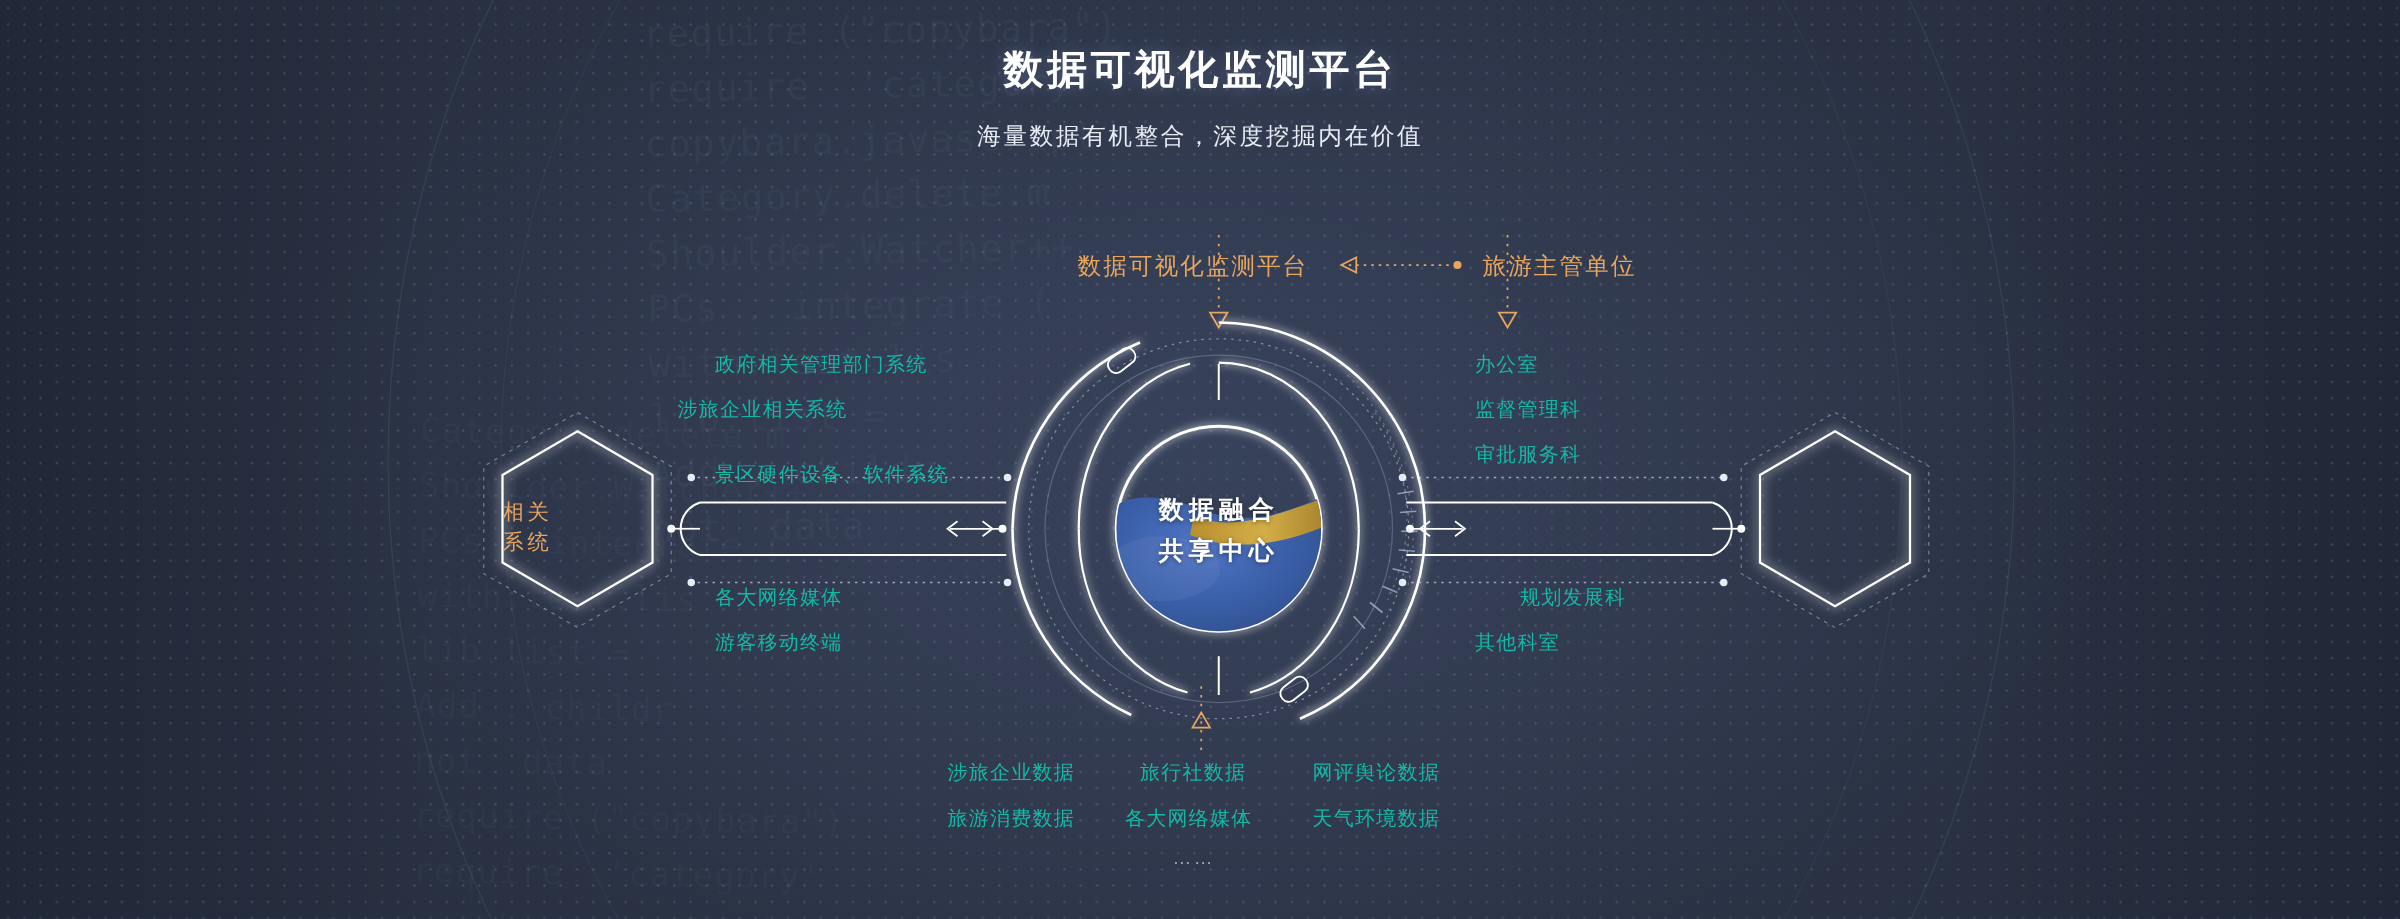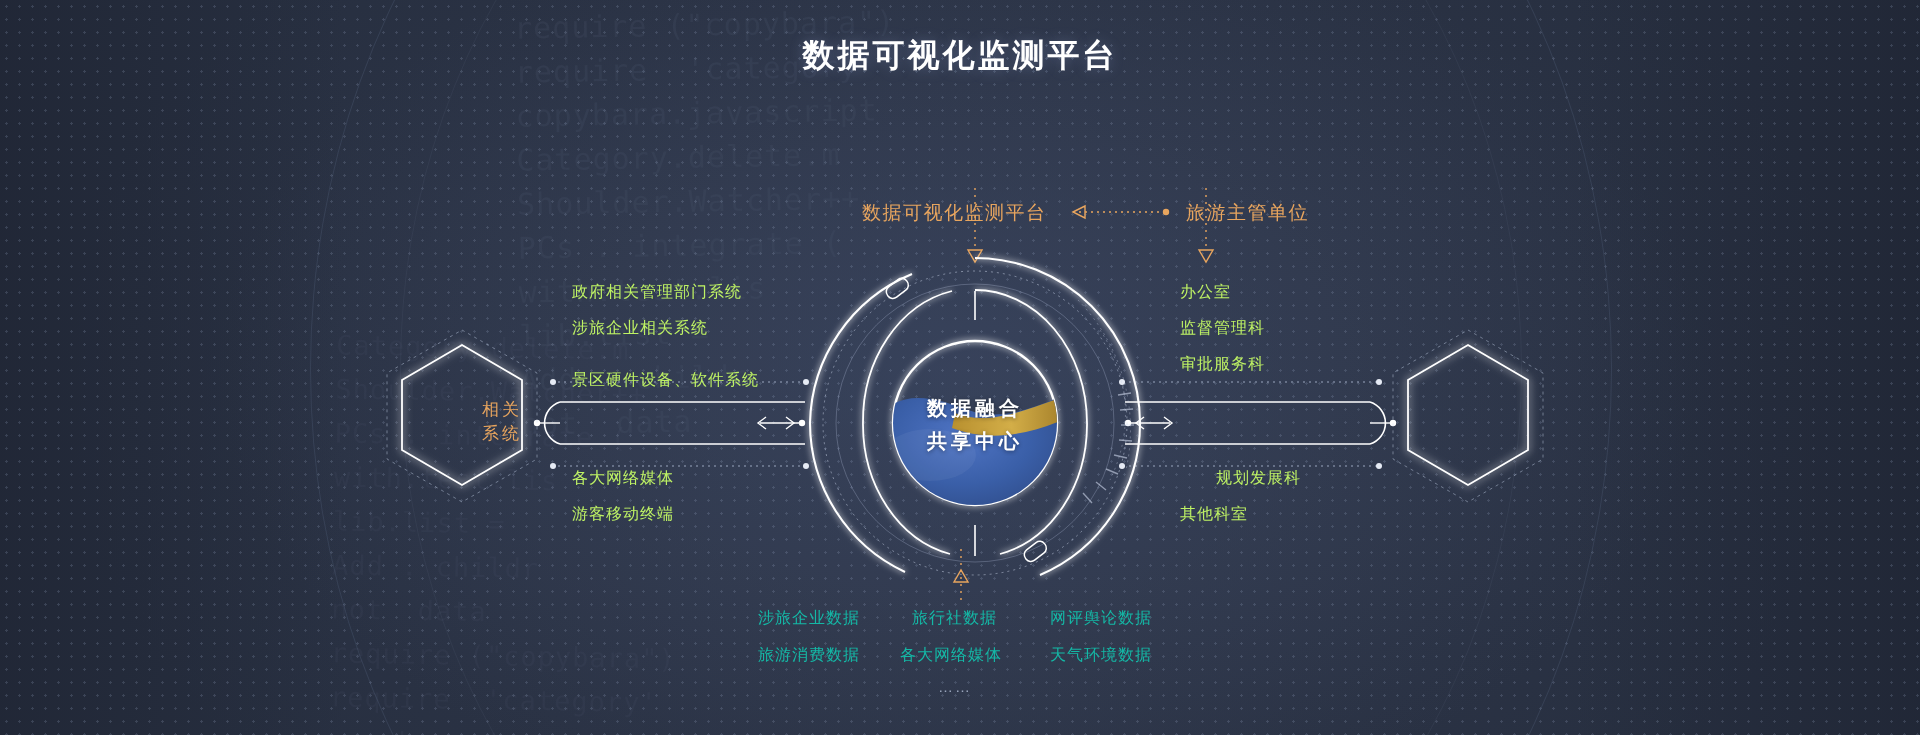--- a/index.html
+++ b/index.html
@@ -63,26 +63,26 @@
     margin-top:18px;font-size:19px;color:#e8ecf5;letter-spacing:2px;font-weight:normal;
   }
 
   
   #diagram{position:absolute;left:0;top:0;width:1920px;height:735px;z-index:20;}
 
   
   .lbl{position:absolute;z-index:30;white-space:nowrap;}
 
   .lbl-orange{color:#e8a55e;font-size:19px;letter-spacing:1.5px;}
-  .lbl-grey{color:#bef264;font-size:16px;letter-spacing:1px;}
+  .lbl-grey{color:#14b8a6;font-size:16px;letter-spacing:1px;}
   .lbl-grey2{color:#14b8a6;font-size:16px;letter-spacing:1px;}
 
   .hexlabel{
     position:absolute;z-index:31;color:#e8a55e;font-size:17px;line-height:24px;
-    letter-spacing:3px;text-align:right;width:120px;
+    letter-spacing:3px;text-align:left;width:120px;
   }
 
   .centerlabel{
     position:absolute;z-index:32;width:260px;text-align:center;
     color:#ffffff;font-size:20px;font-weight:bold;line-height:33px;letter-spacing:4px;
     text-shadow:0 1px 4px rgba(0,0,0,.45);
   }
 
   .dots-bottom{
     position:absolute;z-index:30;color:#9aa6bd;font-size:15px;letter-spacing:2px;
@@ -114,20 +114,21 @@
 require ("copybara")
 require  'category'
 copybara.javascript</div>
   <div class="bg-vignette"></div>
   <div class="bg-dots"></div>
   <div class="bg-ellipse"></div>
   <div class="bg-ellipse e2"></div>
 
   <div class="header">
     <div class="title">数据可视化监测平台</div>
+    <div class="subtitle">海量数据有机整合，深度挖掘内在价值</div>
   </div>
 
   <svg id="diagram" viewBox="0 0 1920 735">
     <defs>
       <clipPath id="sphereClip">
         <circle cx="975" cy="423" r="82"></circle>
       </clipPath>
       <radialGradient id="sphereGrad" cx="42%" cy="34%" r="78%">
         <stop offset="0%" stop-color="#4f74c4"></stop>
         <stop offset="55%" stop-color="#3a5fa8"></stop>
@@ -297,21 +298,21 @@
           <path d="M 1100 330 A 150 150 0 0 1 1110 480"></path>
         </g>
       </g>
     </g>
   </svg>
 
   <div class="lbl lbl-orange" style="left:862px;top:200px;font-family:Liberation Serif, serif;">数据可视化监测平台</div>
   <div class="lbl lbl-orange" style="left:1186px;top:200px;">旅游主管单位</div>
 
   <div class="lbl lbl-grey" style="left:572px;top:282px;">政府相关管理部门系统</div>
-  <div class="lbl lbl-grey" style="left:572px;top:318px;">涉旅企业相关系统</div>
+  <div class="lbl lbl-grey" style="left:542px;top:318px;">涉旅企业相关系统</div>
   <div class="lbl lbl-grey" style="left:572px;top:354px;margin-top:16px;">景区硬件设备、软件系统</div>
 
   <div class="lbl lbl-grey" style="left:572px;top:468px;">各大网络媒体</div>
   <div class="lbl lbl-grey" style="left:572px;top:504px;">游客移动终端</div>
 
   <div class="lbl lbl-grey" style="left:1180px;top:282px;">办公室</div>
   <div class="lbl lbl-grey" style="left:1180px;top:318px;">监督管理科</div>
   <div class="lbl lbl-grey" style="left:1180px;top:354px;">审批服务科</div>
 
   <div class="lbl lbl-grey" style="left:1180px;top:468px;margin-left:36px;">规划发展科</div>

